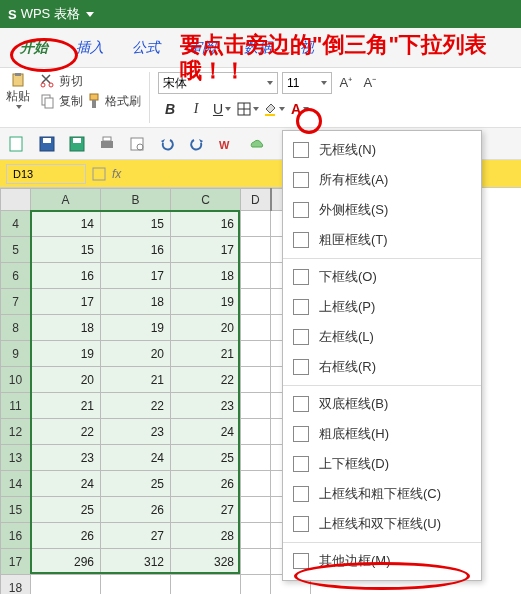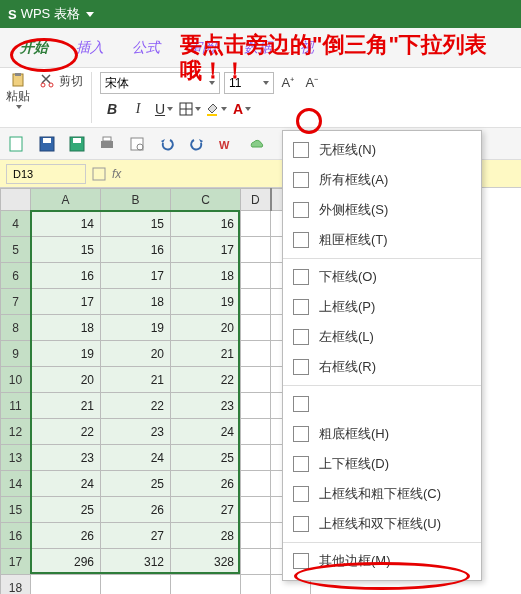--- a/index.html
+++ b/index.html
@@ -5,21 +5,21 @@
   * { box-sizing: border-box; margin: 0; padding: 0; font-family: "Microsoft YaHei", sans-serif; }
   body { width: 521px; height: 594px; background: #f5f5f5; position: relative; overflow: hidden; }
 
   .titlebar { background: #2e7d3a; color: #fff; height: 28px; display: flex; align-items: center; padding: 0 8px; font-size: 13px; }
   .titlebar .logo { font-weight: bold; margin-right: 4px; }
   .titlebar .chev { display: inline-block; width: 0; height: 0; border-left: 4px solid transparent; border-right: 4px solid transparent; border-top: 5px solid #fff; margin-left: 6px; }
 
   .annot { position: absolute; left: 180px; top: 32px; font-size: 22px; font-weight: bold; color: #e60000; line-height: 1.2; z-index: 5; pointer-events: none; }
 
   .menubar { height: 40px; display: flex; align-items: center; padding: 0 6px; background: #f5f5f5; border-bottom: 1px solid #ddd; font-style: italic; }
-  .menubar .mitem { font-size: 14px; color: #8b5cf6; padding: 8px 14px; }
+  .menubar .mitem { font-size: 14px; color: #1d4ed8; padding: 8px 14px; }
   .menubar .mitem.active { color: #2e7d3a; font-weight: bold; }
 
   .circle { position: absolute; border: 3px solid #e60000; border-radius: 50%; pointer-events: none; z-index: 6; }
   .circle.c1 { left: 10px; top: 38px; width: 68px; height: 34px; }
   .circle.c2 { left: 296px; top: 108px; width: 26px; height: 26px; }
   .circle.c3 { left: 294px; top: 562px; width: 176px; height: 28px; }
 
   .toolbar1 { height: 60px; display: flex; gap: 4px; padding: 4px 6px; background: #fff; border-bottom: 1px solid #e0e0e0; }
   .clip { display: flex; flex-direction: column; gap: 2px; font-size: 12px; color: #444; }
   .clip .row { display: flex; align-items: center; gap: 3px; height: 18px; }
@@ -34,21 +34,21 @@
   .fontrow2 { display: flex; gap: 2px; align-items: center; }
   .btn { width: 24px; height: 22px; display: flex; align-items: center; justify-content: center; font-size: 14px; color: #333; }
   .btn.b { font-weight: bold; font-style: italic; }
   .btn.i { font-style: italic; font-family: serif; }
   .btn.u { text-decoration: underline; }
   .dd { display: inline-block; width: 0; height: 0; border-left: 3px solid transparent; border-right: 3px solid transparent; border-top: 4px solid #666; margin-left: 2px; vertical-align: middle; }
 
   .qat { height: 32px; display: flex; align-items: center; gap: 12px; padding: 0 8px; background: #f5f5f5; border-bottom: 1px solid #ddd; }
   .qat .qico { width: 18px; height: 18px; }
 
-  .namebar { height: 28px; display: flex; align-items: center; background: #fef9c3; border-bottom: 1px solid #ccc; padding: 0 6px; gap: 6px; }
+  .namebar { height: 28px; display: flex; align-items: center; background: #fde047; border-bottom: 1px solid #ccc; padding: 0 6px; gap: 6px; }
   .namebox { width: 80px; height: 20px; border: 1px solid #ccc; font-size: 11px; padding: 1px 6px; display: flex; align-items: center; }
   .fx { font-style: italic; color: #777; font-size: 12px; }
 
   .grid { position: relative; background: #fff; }
   table { border-collapse: collapse; }
   th.colh { background: #e8e8e8; border: 1px solid #bbb; height: 22px; font-size: 12px; font-weight: normal; color: #333; text-align: center; }
   th.rowh { background: #e8e8e8; border: 1px solid #bbb; width: 30px; font-size: 12px; font-weight: normal; color: #333; text-align: center; }
   th.rowh.sel, th.colh.sel { background: #c5dfc6; }
   th.corner { background: #e8e8e8; border: 1px solid #bbb; width: 30px; }
   td { border: 1px solid #bbb; height: 26px; font-size: 12px; color: #222; text-align: right; padding: 0 6px; width: 70px; }
@@ -98,20 +98,36 @@
   </div>
   <div class="clip">
     <div class="row">
       <svg class="ico" viewBox="0 0 16 16">
           <path d="M2 2 L10 10 M10 2 L2 10" stroke="#555" stroke-width="1.5"></path>
           <circle cx="3" cy="12" r="2" fill="none" stroke="#d33"></circle>
           <circle cx="11" cy="12" r="2" fill="none" stroke="#d33"></circle>
         </svg>
       <span>剪切</span>
     </div>
+    <div class="row">
+      <span style="display:flex;align-items:center;gap:3px">
+        <svg class="ico" viewBox="0 0 16 16">
+            <rect x="2" y="2" width="8" height="10" fill="#fff" stroke="#888"></rect>
+            <rect x="5" y="5" width="8" height="10" fill="#fff" stroke="#888"></rect>
+          </svg>
+        <span>复制</span>
+      </span>
+      <span style="display:flex;align-items:center;gap:3px">
+        <svg class="ico" viewBox="0 0 16 16">
+            <rect x="4" y="1" width="8" height="6" fill="#f0c060" stroke="#a07020"></rect>
+            <rect x="6" y="7" width="4" height="8" fill="#888"></rect>
+          </svg>
+        <span>格式刷</span>
+      </span>
+    </div>
   </div>
   <div style="width:1px;background:#ddd;margin:0 4px"></div>
   <div class="fontgroup">
     <div class="fontrow1">
       <div class="fontbox">
           <span>宋体</span>
           <span class="dd"></span>
         </div>
       <div class="sizebox">
           <span>11</span>
@@ -364,20 +380,21 @@
       <span class="micon"></span>
       <span>左框线(L)</span>
     </div>
     <div class="mi">
       <span class="micon"></span>
       <span>右框线(R)</span>
     </div>
     <div class="sep"></div>
     <div class="mi">
       <span class="micon"></span>
+      <span>双底框线(B)</span>
     </div>
     <div class="mi">
       <span class="micon"></span>
       <span>粗底框线(H)</span>
     </div>
     <div class="mi">
       <span class="micon"></span>
       <span>上下框线(D)</span>
     </div>
     <div class="mi">

